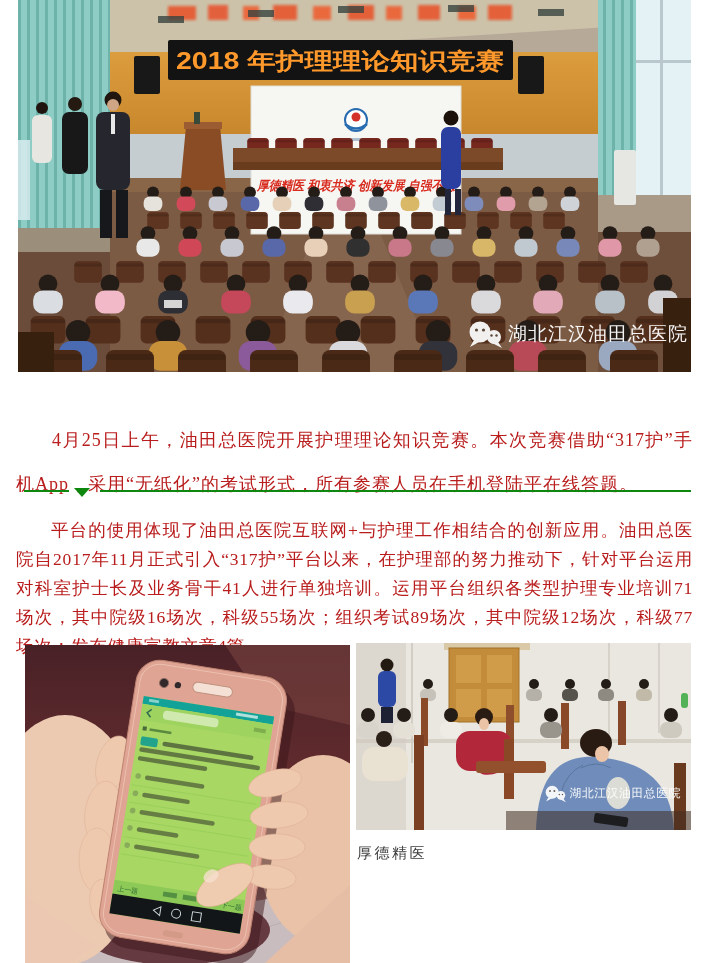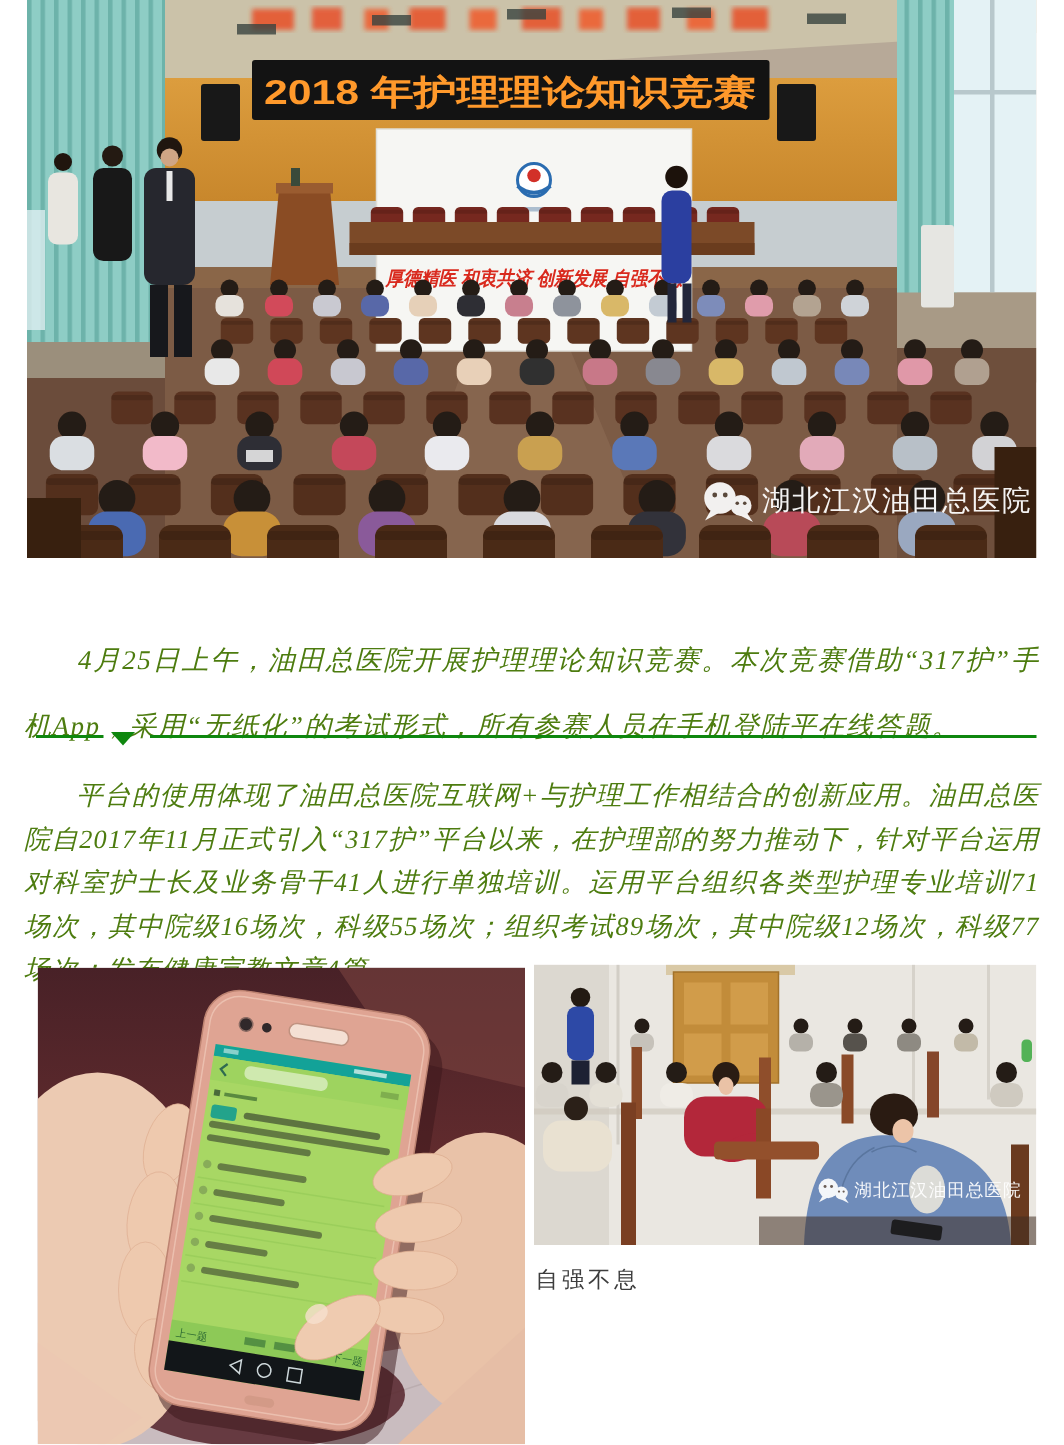--- a/index.html
+++ b/index.html
@@ -1,21 +1,21 @@
 <!DOCTYPE html>
 <html><head>
 <meta charset="utf-8">
 <style>
   html,body{margin:0;padding:0;background:#fff;}
   .page{position:relative;width:709px;height:963px;background:#fff;overflow:hidden;
         font-family:"Liberation Sans",sans-serif;padding-left:24px;}
   .photo{position:absolute;overflow:hidden;}
   .hero{left:18px;top:0;width:673px;height:372px;}
-  .para{position:absolute;left:16px;width:677px;text-align:justify;color:#4d7c0f;
-        font-family:"Liberation Serif",serif;font-style:italic;}
+  .para{position:absolute;left:16px;width:677px;text-align:justify;color:#b91c1c;
+        font-family:"Liberation Serif",serif;}
   .p1{top:400px;font-size:18px;line-height:44px;letter-spacing:1px;text-indent:2em;}
   .p2{top:498px;font-size:17.5px;line-height:29px;letter-spacing:0.8px;text-indent:2em;}
   .divider{position:absolute;top:487px;left:0;width:709px;height:14px;}
   .divider .seg{position:absolute;top:3px;height:0;border-top:2px solid #0e870e;}
   .seg-l{left:24px;width:45px;}
   .seg-r{left:100px;width:591px;}
   .tri{position:absolute;left:74px;top:1px;width:0;height:0;
        border-left:8px solid transparent;border-right:8px solid transparent;
        border-top:9px solid #0e870e;}
   .photo-left{left:25px;top:645px;width:325px;height:318px;}
@@ -454,15 +454,15 @@
           <circle cx="6.5" cy="0" r="1.6" fill="#6a5a4e"></circle>
             <circle cx="13.5" cy="0" r="1.6" fill="#6a5a4e"></circle>
           <circle cx="21.5" cy="5.5" r="1.2" fill="#6a5a4e"></circle>
             <circle cx="26.5" cy="5.5" r="1.2" fill="#6a5a4e"></circle>
         </g>
         <text x="38" y="10" font-size="19" fill="#ffffff" opacity="0.93" letter-spacing="1">湖北江汉油田总医院</text>
       </g>
     </svg>
   </div>
 
-  <div class="caption">自强不息</div>
+  <div class="caption">厚德精医</div>
 
 </div>
 
 </body></html>

